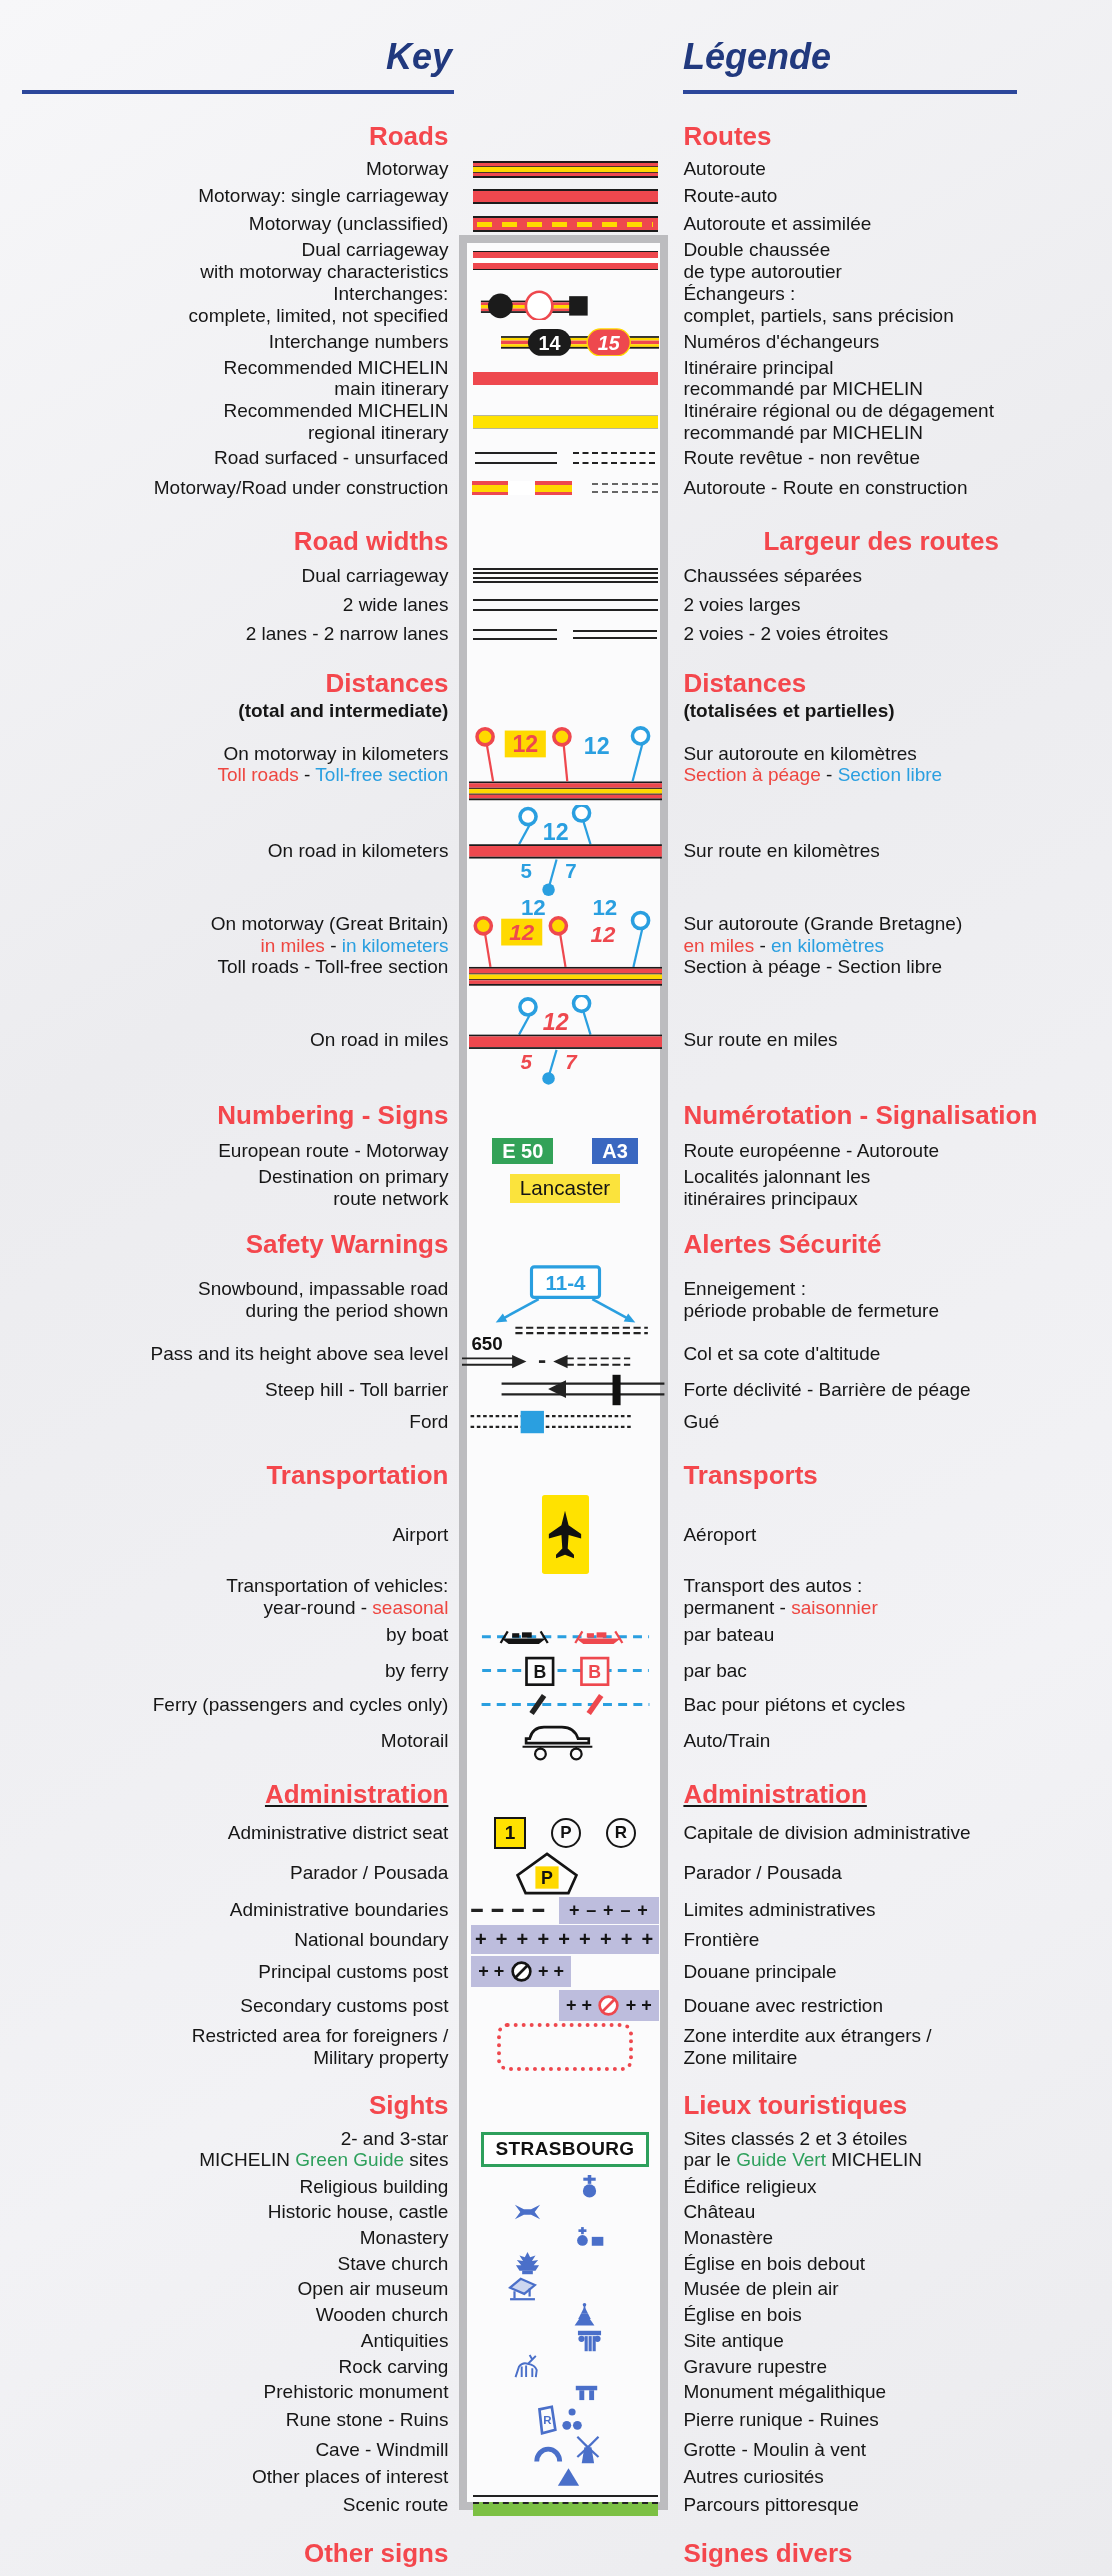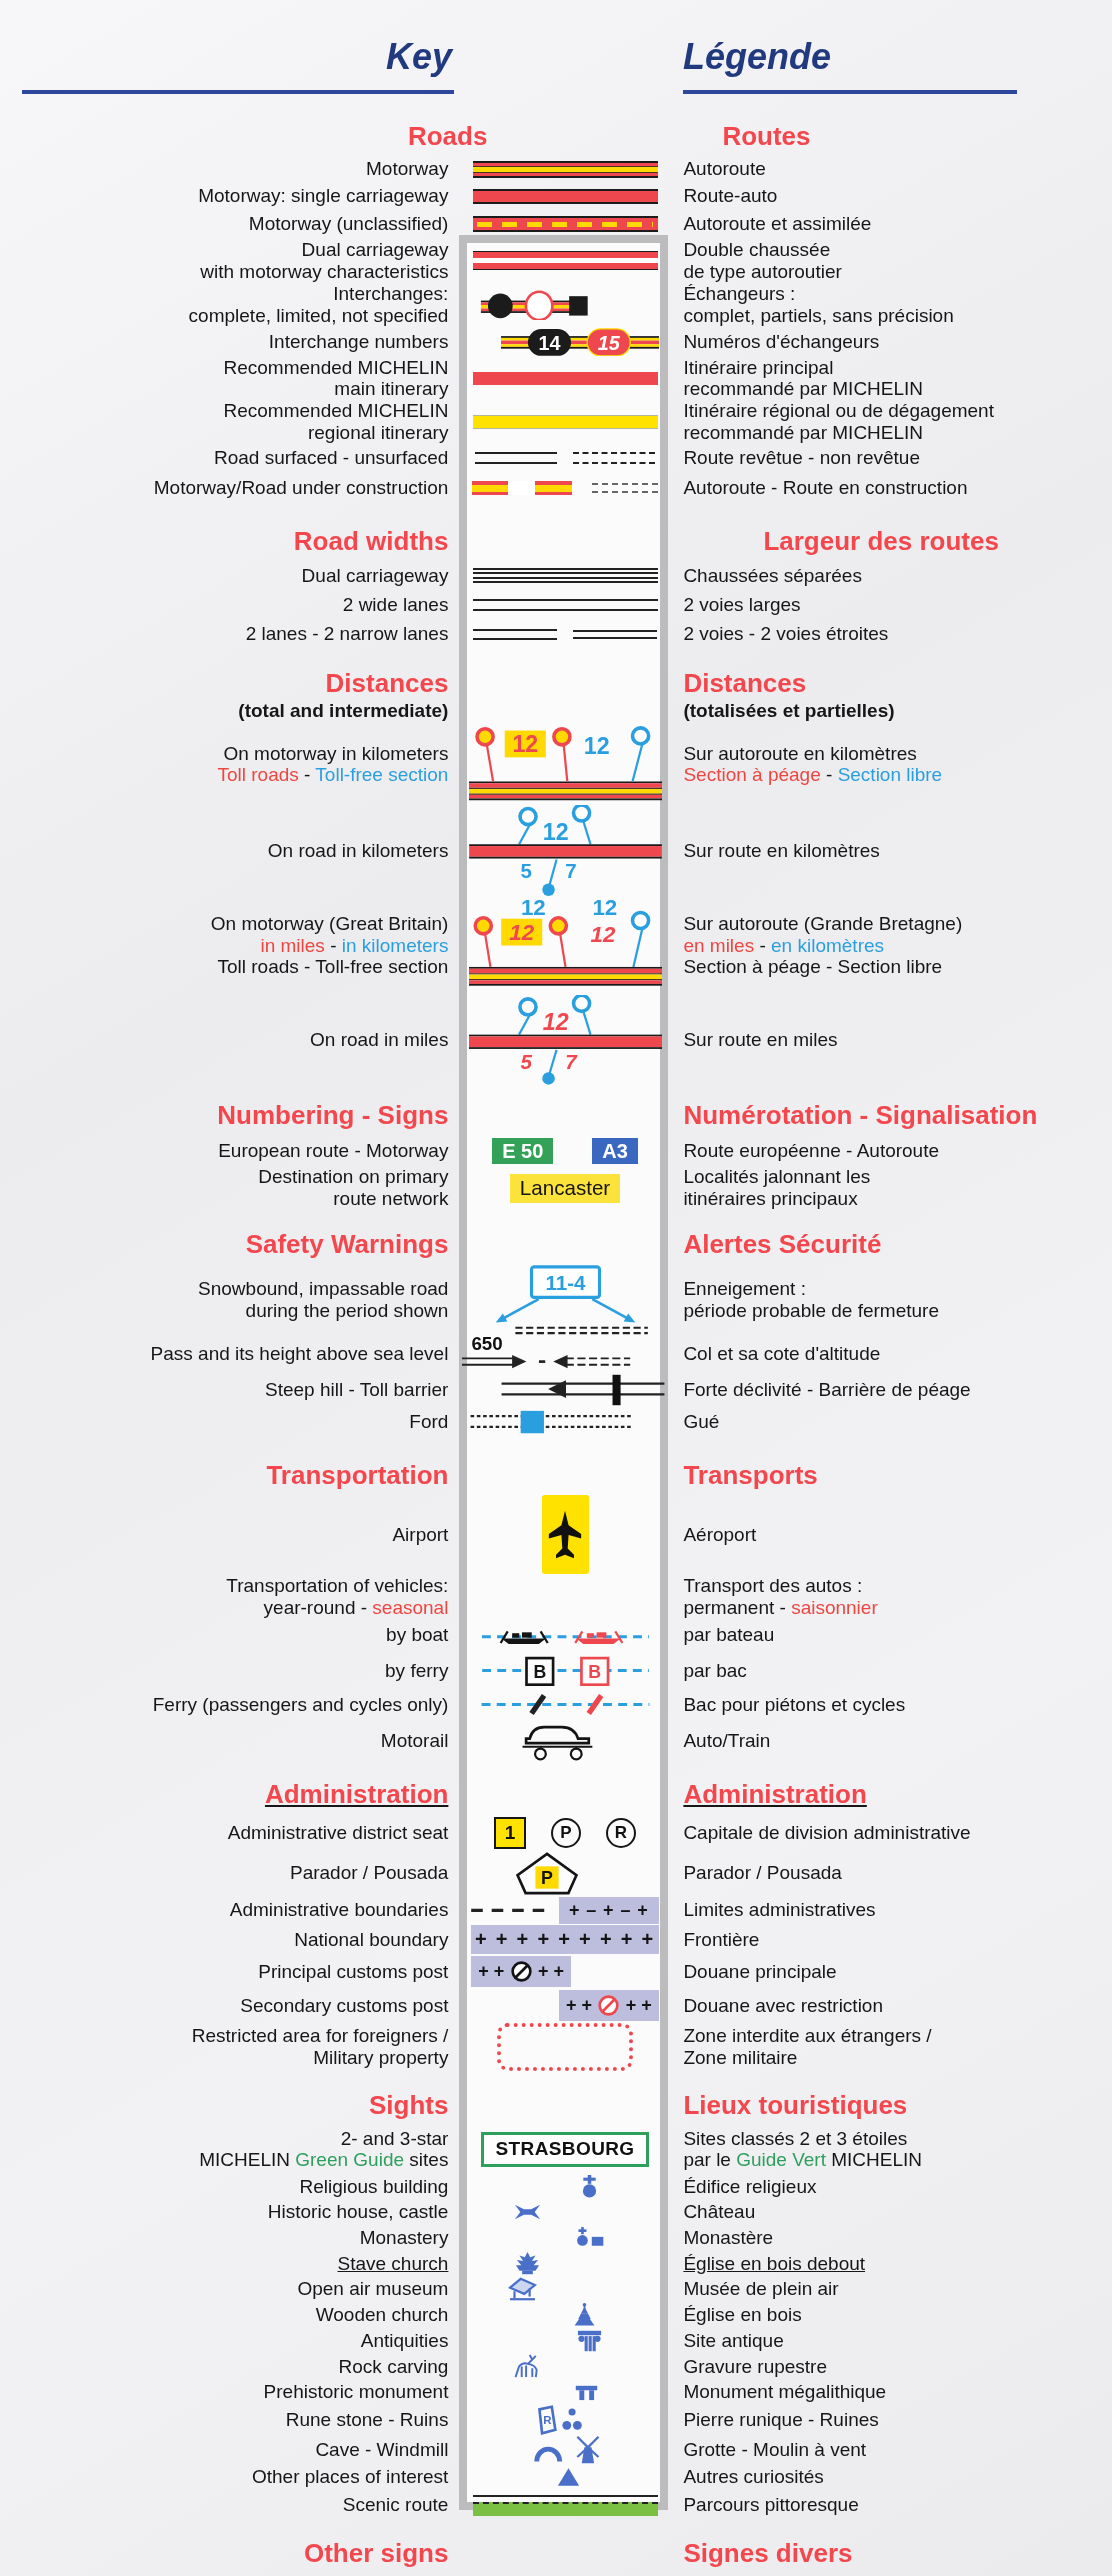--- a/index.html
+++ b/index.html
@@ -68,21 +68,21 @@
 
 <div class="page">
   <div class="symbol-box"></div>
   <div class="titles">
     <div class="title title-key">Key</div>
     <div class="title title-leg">Légende</div>
     <div class="rule rule-key"></div>
     <div class="rule rule-leg"></div>
   </div>
   <div class="rows" id="rows-host">
-      <div class="sec-h" style="margin-top: 12.5px; padding-left: 39px;">
+      <div class="sec-h" style="margin-top: 12.5px;">
         <div class="he">Roads</div>
         <div class="hf">Routes</div>
       </div>
       <div class="lrow" style="min-height: 27px;">
         <div class="lbl lbl-en"><span class="sg">Motorway</span></div>
         <div class="symc">
           <div class="b-mw"></div>
         </div>
         <div class="lbl lbl-fr"><span class="sg">Autoroute</span></div>
       </div>
@@ -593,21 +593,21 @@
         <div class="symc">
           <svg width="32" height="21.5" viewBox="0 0 36 24" style="margin-left:49px">
             <rect x="8" y="0" width="3" height="8" fill="#4a6fc9"></rect>
             <rect x="5" y="2.5" width="9" height="3" fill="#4a6fc9"></rect>
             <circle cx="9.5" cy="15" r="6" fill="#4a6fc9"></circle>
             <rect x="20" y="11" width="13" height="10" fill="#4a6fc9"></rect>
           </svg>
         </div>
         <div class="lbl lbl-fr"><span class="sg">Monastère</span></div>
       </div>
-      <div class="lrow" style="min-height: 26px; text-decoration: underline;">
+      <div class="lrow" style="min-height: 26px;">
         <div class="lbl lbl-en"><span class="sg">Stave church</span></div>
         <div class="symc">
           <svg width="27" height="24" viewBox="0 0 30 27" style="margin-left:-76px">
             <polygon points="15,0 18,6 24,4 20,10 27,9 22,15 28,15 24,21 6,21 2,15 8,15 3,9 10,10 6,4 12,6" fill="#4a6fc9"></polygon>
             <rect x="9" y="21" width="12" height="4" fill="#4a6fc9"></rect>
           </svg>
         </div>
         <div class="lbl lbl-fr"><span class="sg">Église en bois debout</span></div>
       </div>
       <div class="lrow" style="min-height: 25px;">

